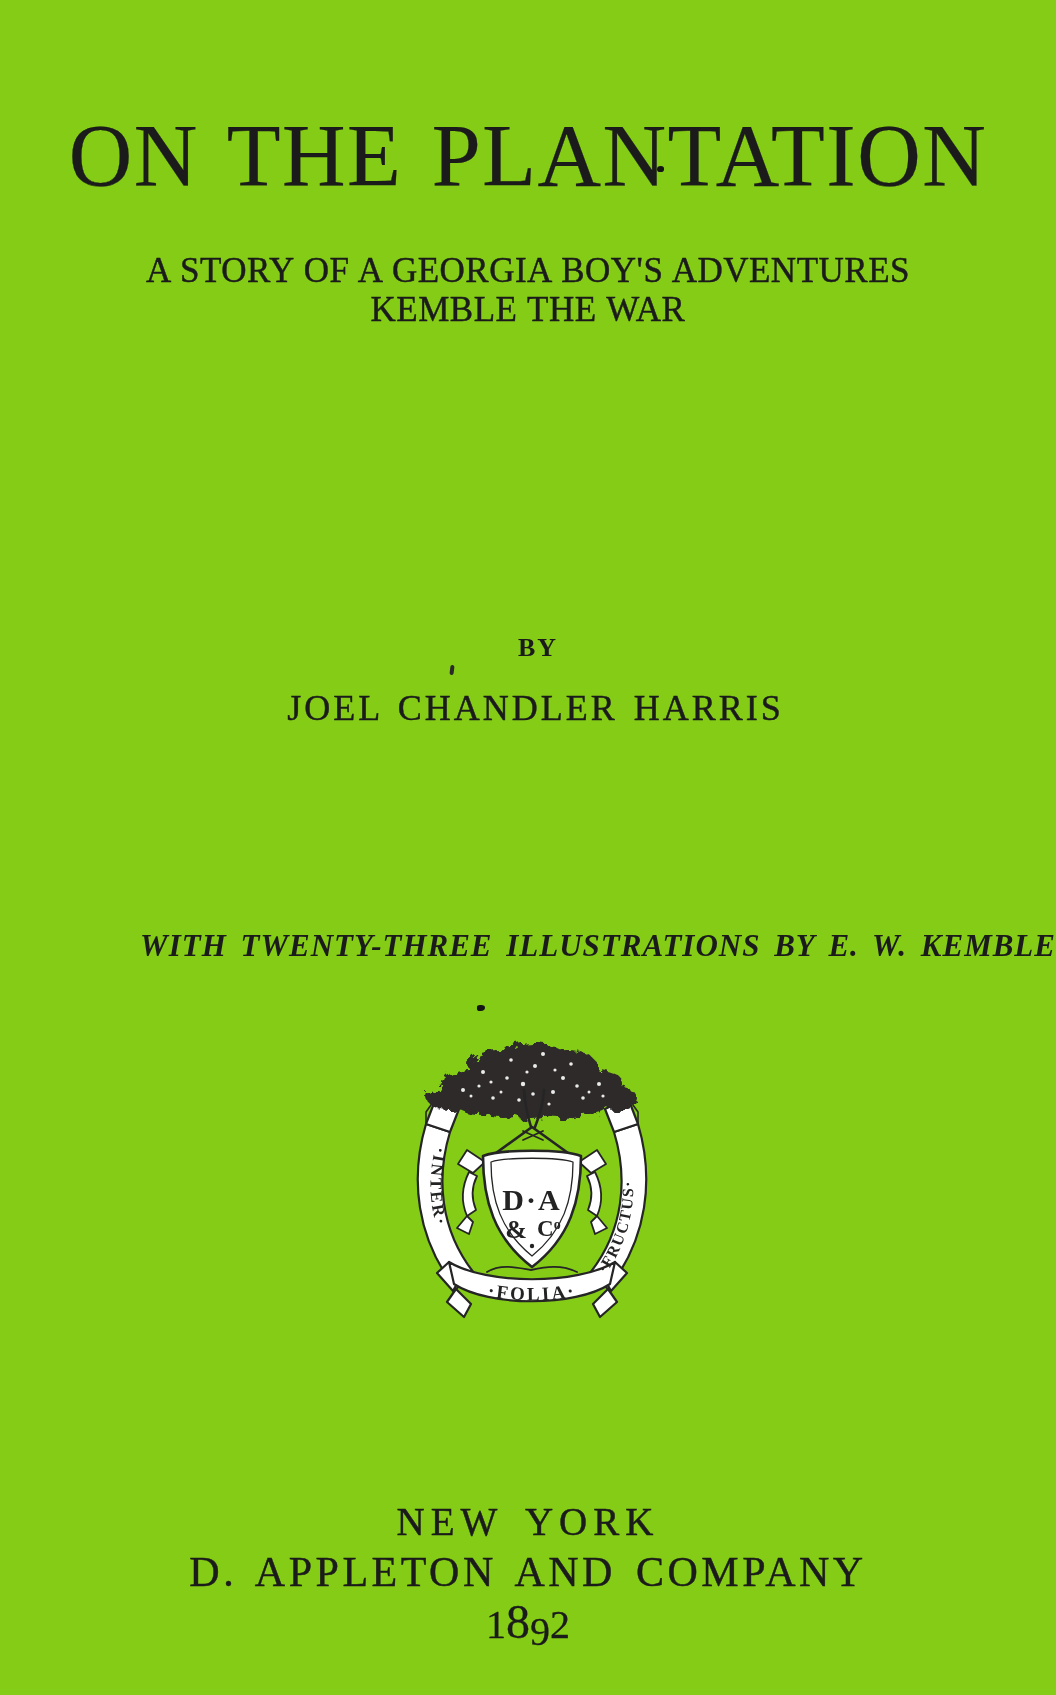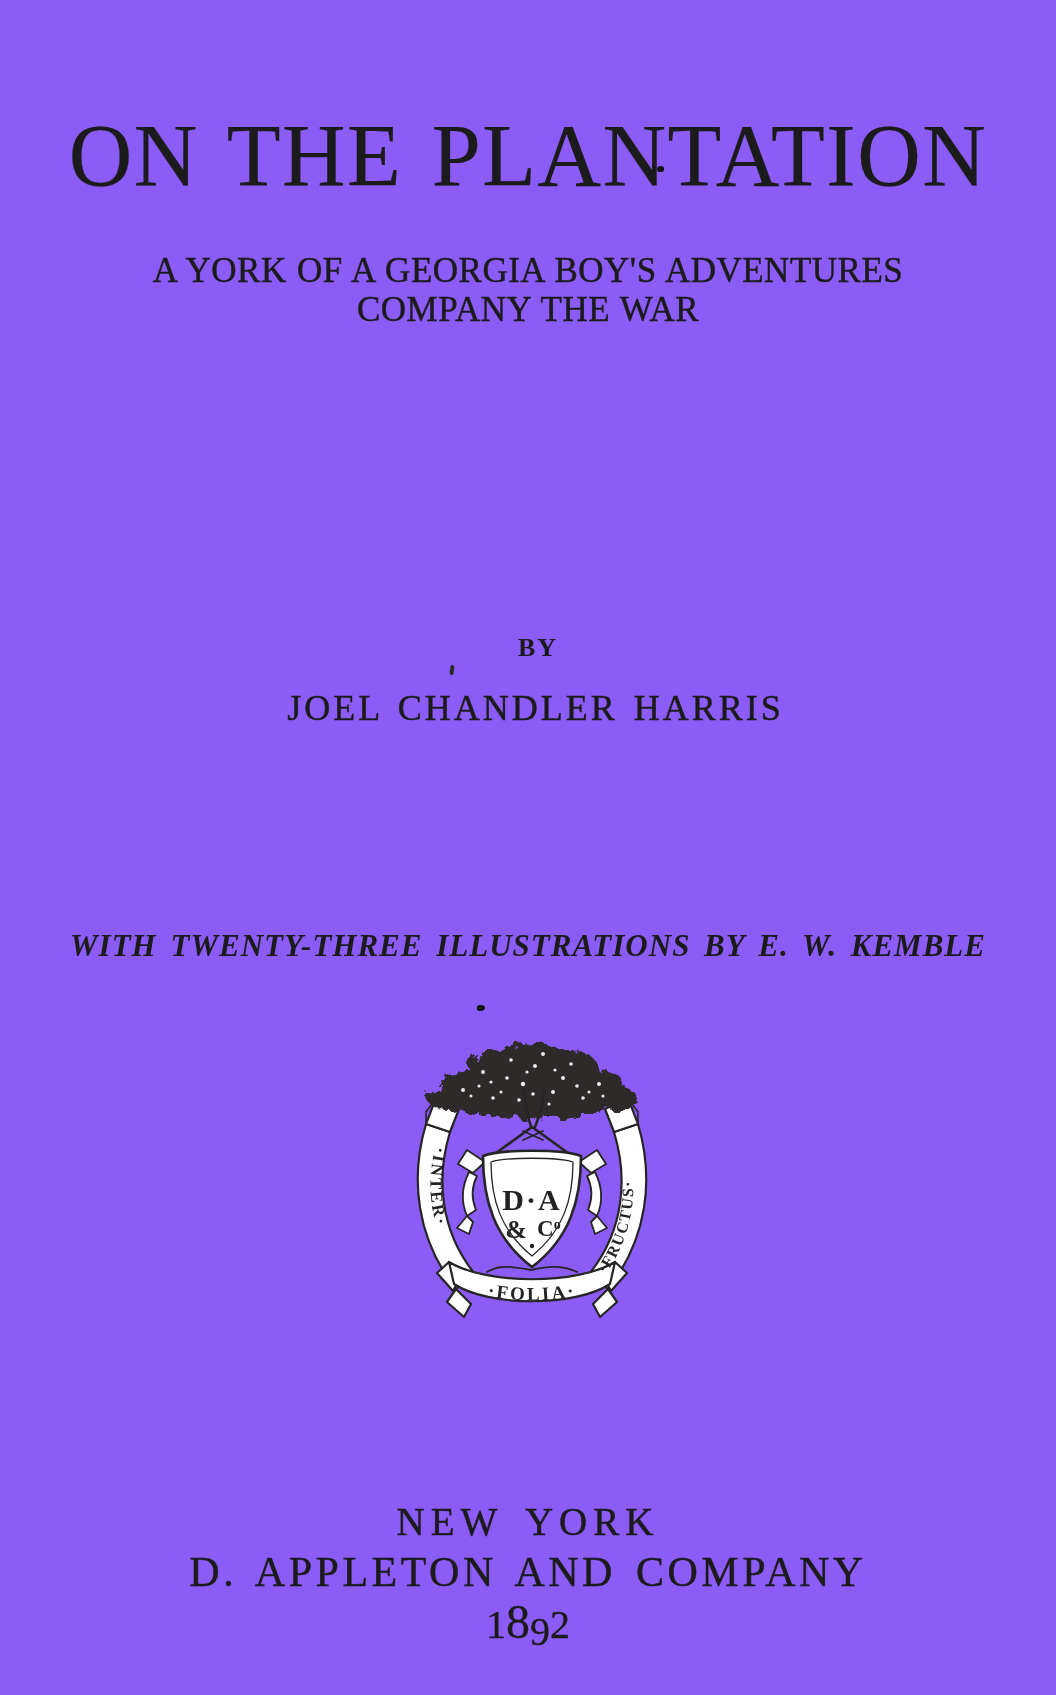--- a/index.html
+++ b/index.html
@@ -1,30 +1,30 @@
 <!DOCTYPE html>
 <html><head>
 <meta charset="utf-8">
 <style>
   html,body { margin:0; padding:0; background:#ffffff; }
   .page {
     position:relative; width:1056px; height:1695px;
-    background:#8b5cf6; overflow:hidden;
+    background:#84cc16; overflow:hidden;
     font-family:"Liberation Serif", serif; color:#1b1b1b;
   }
   .line { position:absolute; left:0; right:0; text-align:center; line-height:1; white-space:nowrap; }
   .ink  { -webkit-text-stroke:0.45px currentColor; }
   .ink-lite { -webkit-text-stroke:0.25px currentColor; }
 
   .title    { top:53px;  font-size:88px; letter-spacing:1.5px; word-spacing:6px; font-weight:400; }
   .subtitle { top:251px; font-size:35px; line-height:39px; letter-spacing:0.5px; word-spacing:1px; }
   .byline   { top:635px; font-size:26px; font-weight:bold; letter-spacing:2px;margin-left:20px; }
   .author   { top:690px; font-size:36px; letter-spacing:3px; word-spacing:4px;padding-left:15px; }
   .credit   { top:747px; font-size:25px; font-weight:bold; letter-spacing:3px; word-spacing:6px; }
-  .illus    { top:930px; font-size:31px; font-weight:bold; font-style:italic; letter-spacing:1px; word-spacing:5px; }
+  .illus    { top:930px; font-size:31px; font-weight:bold; font-style:italic; letter-spacing:1px; word-spacing:5px;text-align:right; }
   .city     { top:1502px; font-size:39px; letter-spacing:6px; word-spacing:8px; }
   .pubname  { top:1551px; font-size:42px; letter-spacing:3.5px; word-spacing:6px; }
 
   .year { top:1598px; display:flex; justify-content:center; align-items:baseline; }
   .year .fig  { line-height:1; -webkit-text-stroke:0.3px currentColor; }
   .year .short{ font-size:40px; }
   .year .tall { font-size:48px; }
   .year .desc { font-size:40px; position:relative; top:7px; }
 
   .orn { position:absolute; background:#141414; }
@@ -36,22 +36,22 @@
 </style>
 </head>
 <body>
 
 <div class="page">
 
   <h1 class="line title ink-lite">ON THE PLANTATION</h1>
   <div class="orn dot1"></div>
 
   <div class="line subtitle ink">
-    <div>A YORK OF A GEORGIA BOY'S ADVENTURES</div>
-    <div>COMPANY THE WAR</div>
+    <div>A STORY OF A GEORGIA BOY'S ADVENTURES</div>
+    <div>KEMBLE THE WAR</div>
   </div>
 
   <div class="line byline">BY</div>
   <div class="orn comma1"></div>
   <div class="line author ink">JOEL CHANDLER HARRIS</div>
 
   <div class="line illus">WITH TWENTY-THREE ILLUSTRATIONS BY E. W. KEMBLE</div>
   <div class="orn dot2"></div>
 
   <svg class="emblem" viewBox="0 0 258 300" xmlns="http://www.w3.org/2000/svg">

